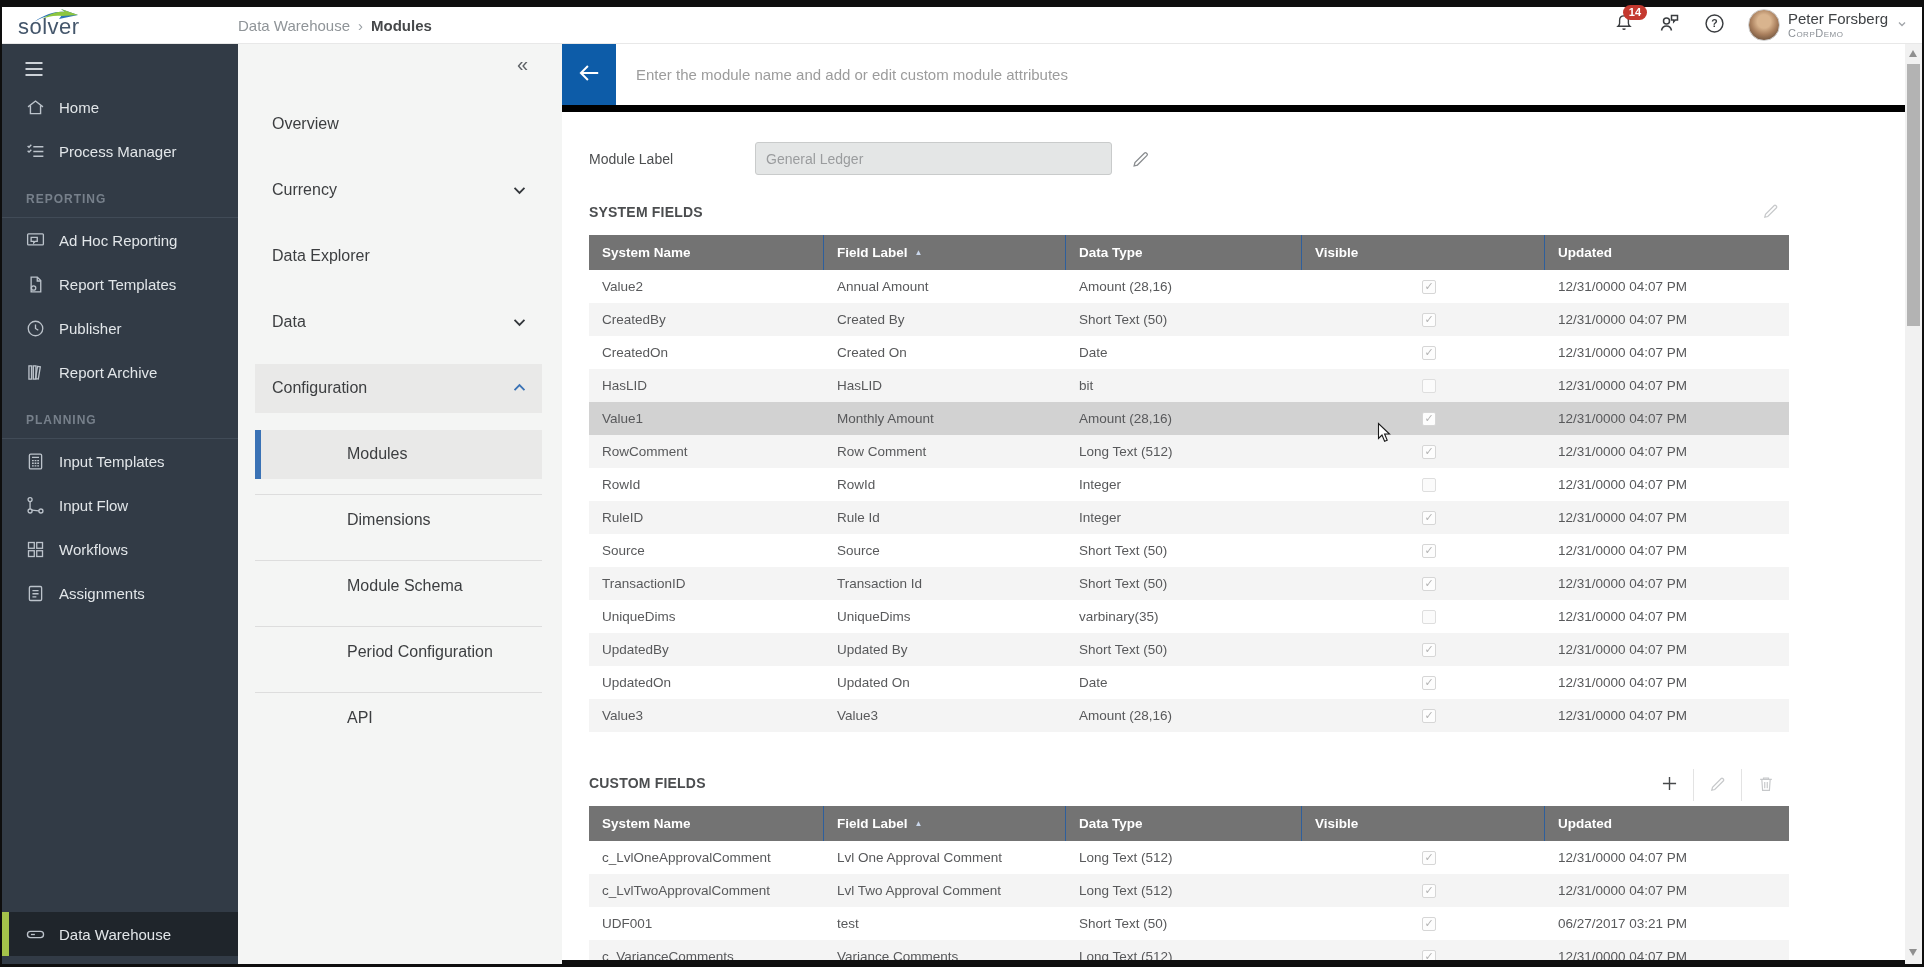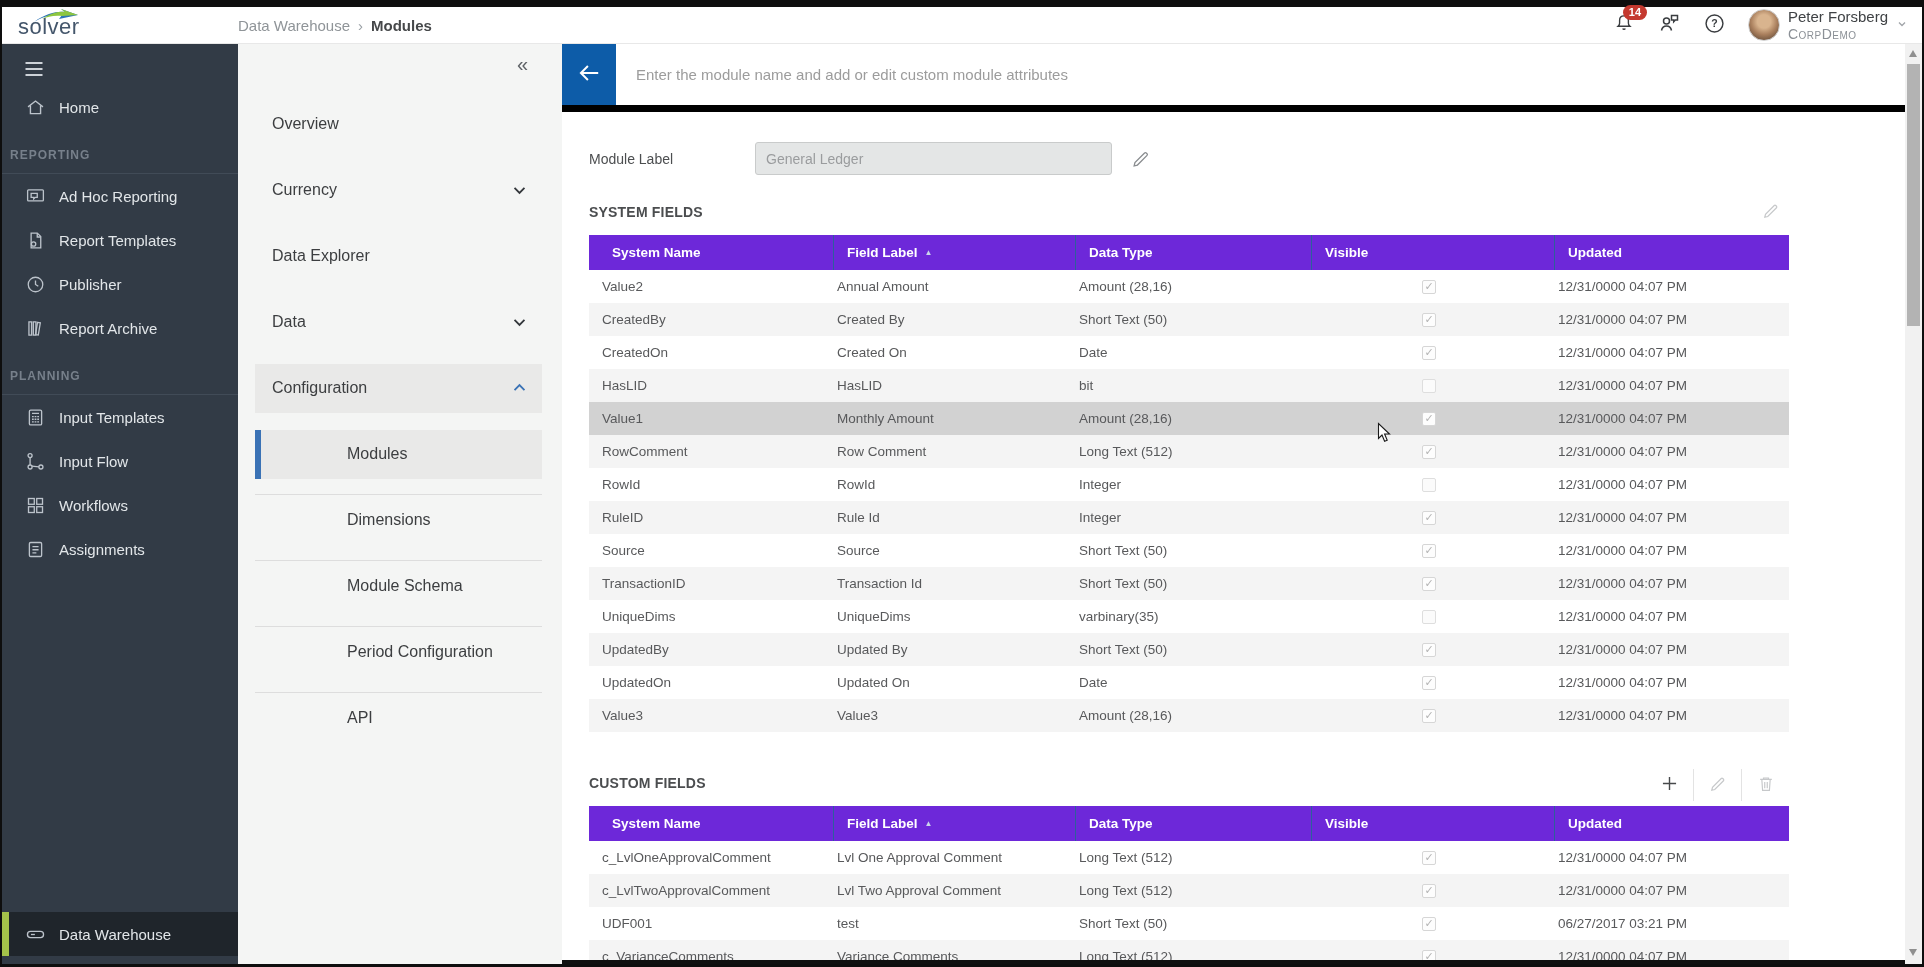--- a/index.html
+++ b/index.html
@@ -20,31 +20,31 @@
   .top-right{margin-left:auto;display:flex;align-items:center;gap:22px;padding-right:14px;}
   .bell-wrap{position:relative;}
   .badge{position:absolute;top:-7px;left:10px;background:#c4392f;color:#fff;font-size:11px;font-weight:700;
     min-width:14px;padding:2px 5px;border-radius:10px;text-align:center;line-height:1;}
   .tico{color:#3a3d40;display:flex;align-items:center;}
   .avatar{width:30px;height:30px;border-radius:50%;background:radial-gradient(circle at 50% 38%,#d9b48e 28%,#a97f5d 55%,#5f4836 90%);
     border:1px solid #d0d0d0;flex:0 0 auto;}
   .user-block{display:flex;align-items:center;gap:8px;}
   .user-text{display:flex;flex-direction:column;line-height:1.15;}
   .user-name{font-size:15px;color:#3f4245;}
-  .user-org{font-size:14px;color:#8b9096;font-variant:small-caps;letter-spacing:.5px;}
+  .user-org{font-size:11px;color:#8b9096;font-variant:small-caps;letter-spacing:.5px;}
 
   
   .shell{flex:1;display:flex;min-height:0;}
 
   
   .sidebar{width:236px;flex:0 0 auto;background:#323b46;color:#dde1e5;display:flex;flex-direction:column;padding-bottom:8px;box-sizing:border-box;}
   .hamburger{margin:13px 0 4px 20px;color:#cdd2d8;width:24px;height:24px;}
   .sb-item{height:44px;display:flex;align-items:center;padding-left:22px;font-size:15px;color:#e2e6e9;cursor:default;position:relative;}
   .sb-item .sb-ico{width:22px;height:22px;margin-right:13px;color:#bcc3cb;display:flex;align-items:center;justify-content:center;flex:0 0 auto;}
-  .sb-section{margin-top:8px;height:36px;line-height:36px;padding-left:8px;font-size:12px;font-weight:700;letter-spacing:1px;
+  .sb-section{margin-top:8px;height:36px;line-height:36px;padding-left:24px;font-size:12px;font-weight:700;letter-spacing:1px;
     color:#77808b;border-bottom:1px solid #414b57;}
   .sb-bottom{margin-top:auto;}
   .sb-item.selected{background:#1f252b;}
   .sb-item.selected::before{content:"";position:absolute;left:0;top:0;bottom:0;width:7px;background:#a4c24a;}
   .sb-item.selected .sb-ico{margin-left:-7px;padding-left:7px;}
 
   
   .subnav{width:324px;flex:0 0 auto;background:#f4f5f4;position:relative;padding-top:47px;box-sizing:border-box;}
   .collapse-btn{position:absolute;top:10px;right:34px;font-size:20px;color:#5d6165;line-height:1;cursor:default;}
   .sn-item{height:66px;display:flex;align-items:center;position:relative;padding:0 20px 0 17px;}
@@ -71,21 +71,21 @@
   .sec-head.cf{margin-top:40px;}
   .sec-title{font-size:14px;font-weight:700;color:#4b4d4f;letter-spacing:.2px;line-height:22px;}
   .sec-pencil{position:absolute;right:8px;top:0;color:#c6c8ca;display:flex;}
   .toolbar{position:absolute;right:0;top:-4px;display:flex;align-items:center;height:34px;}
   .tb-btn{width:47px;display:flex;align-items:center;justify-content:center;background:none;border:none;padding:0;cursor:pointer;}
   .tb-sep{width:1px;height:32px;background:#e3e3e3;}
   .tb-dark{color:#47494b;} .tb-dis{color:#c6c8ca;}
 
   .tsection{width:1200px;margin-left:27px;}
   .tbl{margin-top:12px;}
-  .thead{display:grid;grid-template-columns:235px 242px 236px 243px 244px;background:#6d28d9;height:35px;padding-left:10px;}
+  .thead{display:grid;grid-template-columns:235px 242px 236px 243px 244px;background:#737373;height:35px;}
   .th{color:#fff;font-size:13.5px;font-weight:700;display:flex;align-items:center;padding-left:13px;border-right:1px solid #2e5f9c;box-sizing:border-box;}
   .th:last-child{border-right:none;}
   .sort{font-size:8px;color:#c9d6ea;margin-left:7px;}
   .trow{display:grid;grid-template-columns:235px 242px 236px 243px 244px;height:33px;background:#fff;}
   .trow:nth-child(even){background:#f4f4f4;}
   .trow.hl{background:#d2d2d2;}
   .td{font-size:13.5px;color:#58595b;display:flex;align-items:center;padding-left:13px;box-sizing:border-box;overflow:hidden;white-space:nowrap;}
   .td-visible{padding-left:0;}
   .cb{width:14px;height:14px;margin-left:120px;border:1px solid #dedede;background:#fbfbfb;border-radius:2px;
     display:flex;align-items:center;justify-content:center;font-size:11px;color:#b3b3b3;box-sizing:border-box;}
@@ -174,20 +174,29 @@
       <nav>
             <div class="sb-item">
               <span class="sb-ico">
                 <svg width="21" height="21" viewBox="0 0 24 24" fill="none" stroke="currentColor" stroke-width="1.6">
                   <path d="M3.5 11.3 12 4.6l8.5 6.7"></path>
                   <path d="M6.2 9.8V19h11.6V9.8"></path>
                 </svg>
               </span>
               <span>Home</span>
             </div>
+            <div class="sb-item">
+              <span class="sb-ico">
+                <svg width="21" height="21" viewBox="0 0 24 24" fill="none" stroke="currentColor" stroke-width="1.6">
+                  <path d="M9.5 6.5H21M9.5 12H21M9.5 17.5H21"></path>
+                  <path d="M3 5.6 4.6 7.2 7.2 4.4M3 11.1l1.6 1.6 2.6-2.8"></path>
+                </svg>
+              </span>
+              <span>Process Manager</span>
+            </div>
             <div class="sb-section">REPORTING</div>
             <div class="sb-item">
               <span class="sb-ico">
                 <svg width="21" height="21" viewBox="0 0 24 24" fill="none" stroke="currentColor" stroke-width="1.5">
                   <rect x="3" y="4.5" width="18" height="12.5" rx="1"></rect>
                   <path d="M7 8.5h7v4.5h-2.3L10 14.7V13H7z"></path>
                 </svg>
               </span>
               <span>Ad Hoc Reporting</span>
             </div>

